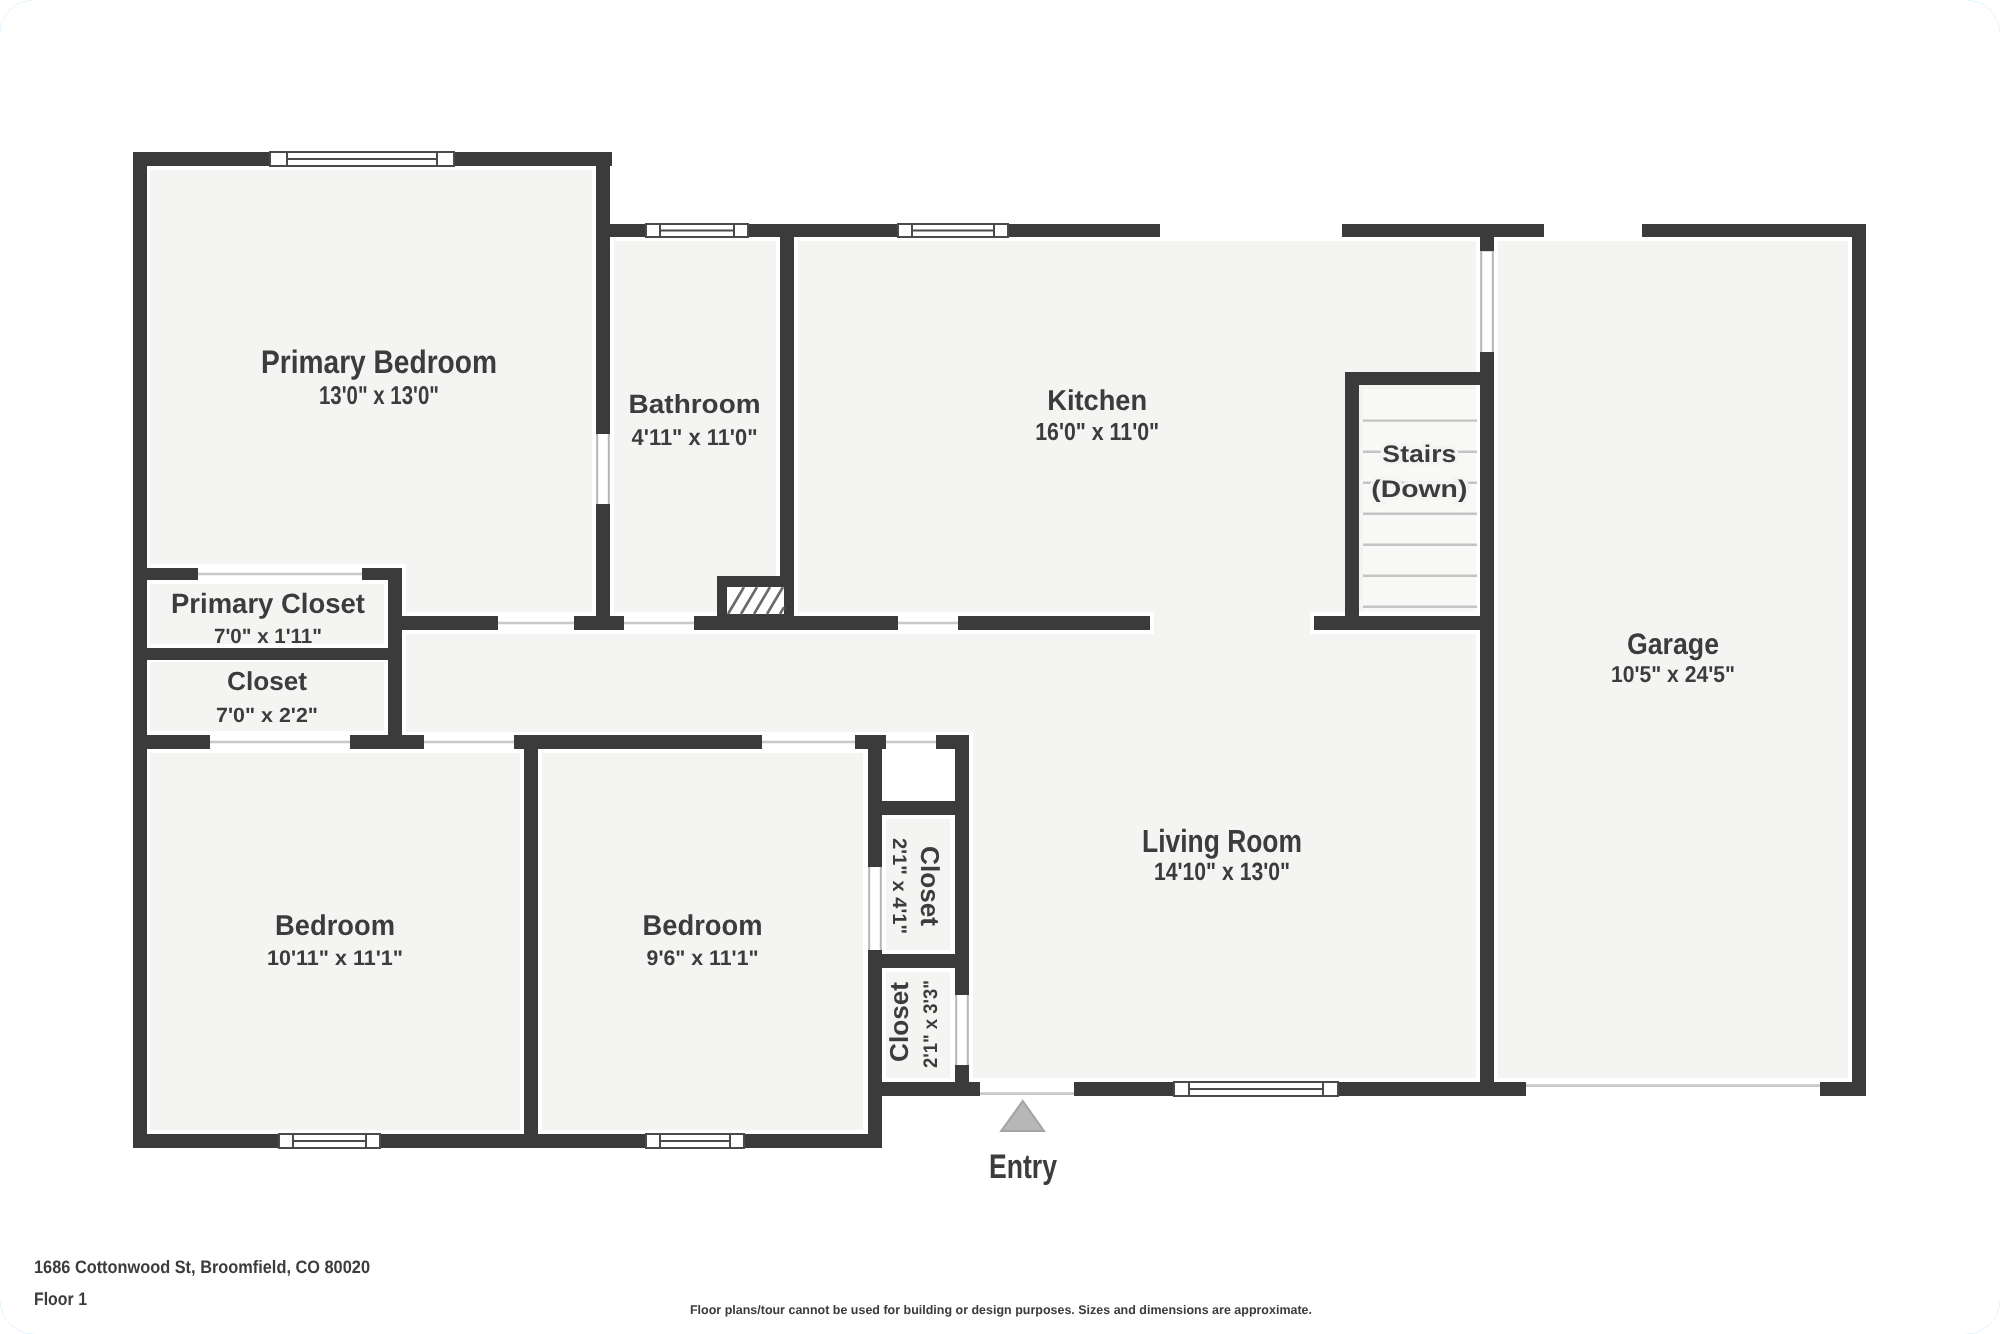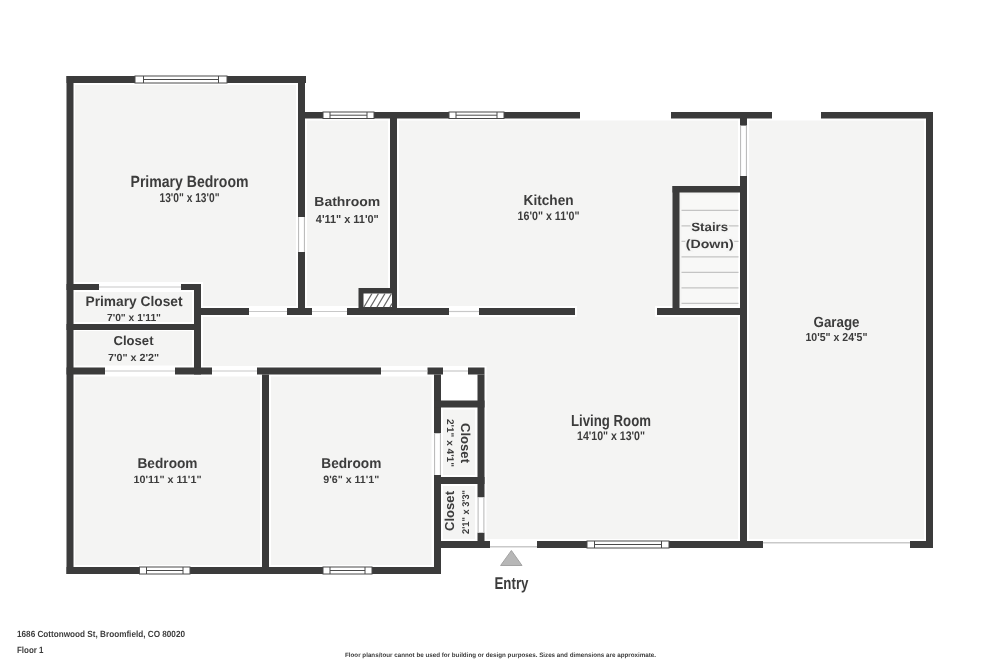--- a/index.html
+++ b/index.html
@@ -1,16 +1,16 @@
 <!DOCTYPE html>
 <html><head>
 <meta charset="utf-8">
 <style>
   html,body{margin:0;padding:0;background:#ffffff;}
-  #page{position:relative;width:1000px;height:667px;background:#7dd3fc;overflow:hidden;}
+  #page{position:relative;width:1000px;height:667px;background:#7dd3fc;overflow:hidden;border-radius:17px;}
   svg{display:block;opacity:0.999;}
   text{font-family:"Liberation Sans",sans-serif;fill:#3c3c3c;fill-opacity:0.999;}
 </style>
 </head>
 <body>
 <div id="page">
 <svg width="1000" height="667" viewBox="0 0 1000 667" text-rendering="geometricPrecision">
 <rect x="0" y="0" width="1000" height="667" fill="#ffffff"></rect>
 
 <g>

